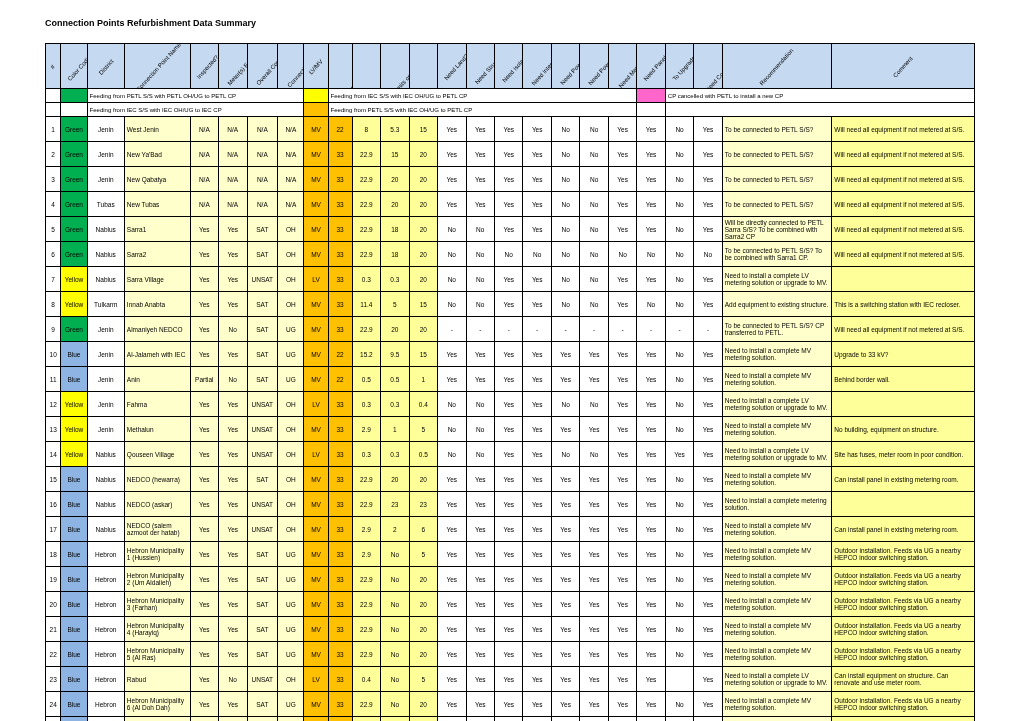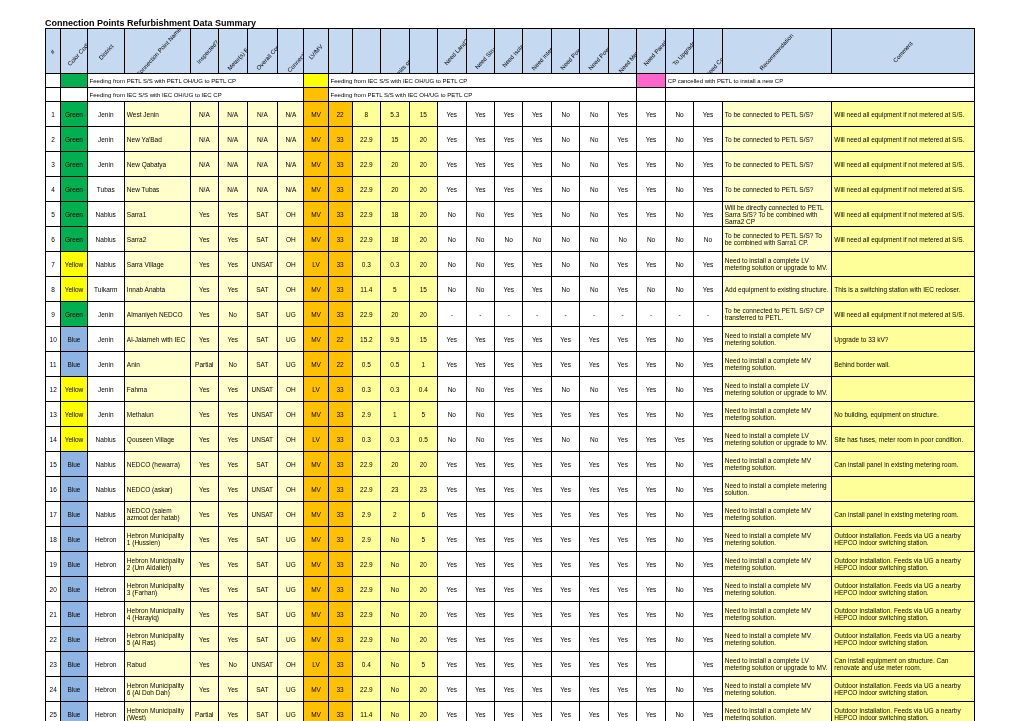--- a/index.html
+++ b/index.html
@@ -1,17 +1,17 @@
 <!DOCTYPE html>
 <html><head>
 <meta charset="utf-8">
 <style>
   html,body{margin:0;padding:0;background:#fff;font-family:Arial,Helvetica,sans-serif;font-size:6.5px;color:#000}
   .page{width:1020px;margin:0 auto;padding:18px 45px 0 45px;box-sizing:border-box}
-  .title{font-size:9px;font-weight:bold;margin-bottom:0}
+  .title{font-size:9px;font-weight:bold;margin-bottom:15px}
   table{border-collapse:collapse;width:100%;table-layout:fixed}
   th,td{border:1px solid #000;padding:1px 2px;vertical-align:middle;text-align:center;overflow:hidden;height:22px}
   thead th{background:#c5d9f1;height:42px;position:relative;font-weight:normal}
   thead th span{display:inline-block;transform:rotate(-48deg);white-space:nowrap;font-size:6px}
   .legend td{height:11px;font-size:6px;text-align:left;padding-left:2px}
   .lg-green{background:#00b050}
   .lg-yellow{background:#ffff00}
   .lg-pink{background:#ff66cc}
   .cc-Green{background:#00b050}
   .cc-Yellow{background:#ffff00}

